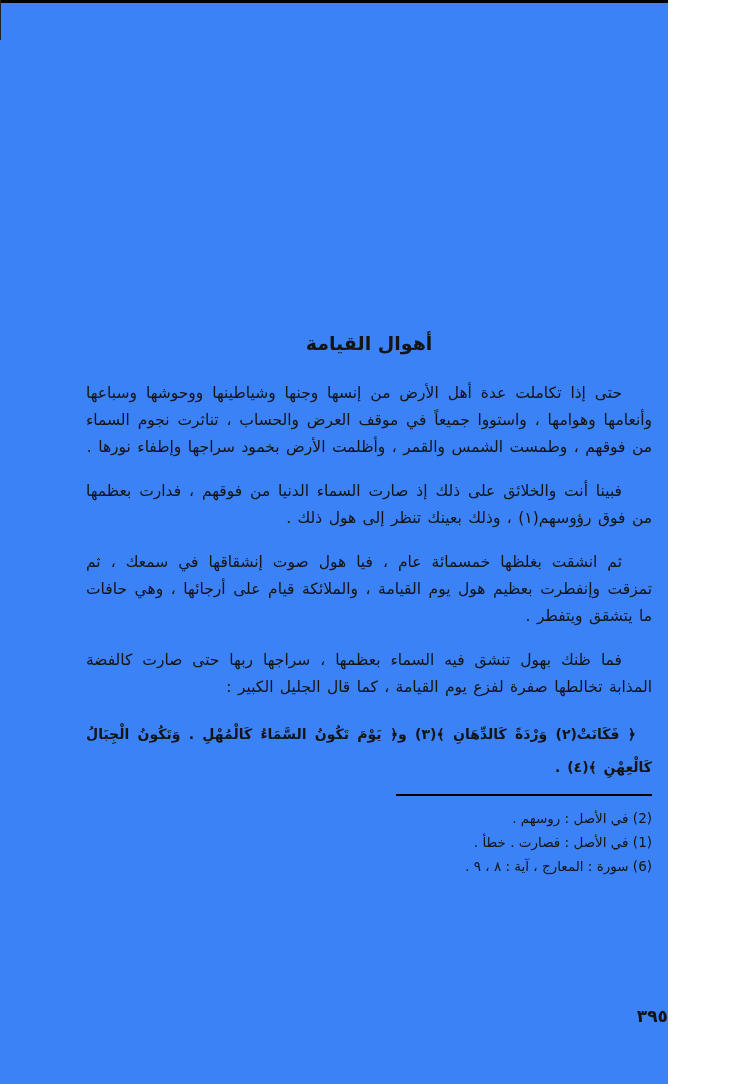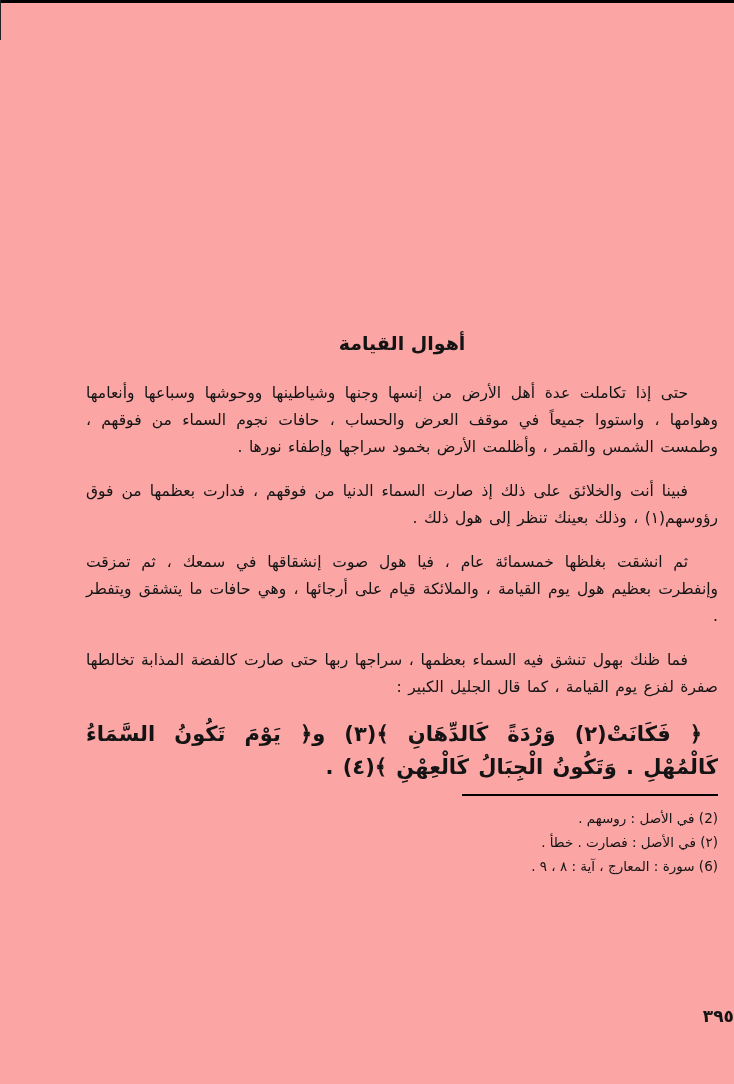--- a/index.html
+++ b/index.html
@@ -8,23 +8,23 @@
     width: 734px;
     height: 1084px;
     background: #ffffff;
     font-family: "DejaVu Sans", sans-serif;
     color: #141414;
     overflow: hidden;
   }
 
   .scan-page {
     position: relative;
-    width: 734px;
+    width: 668px;
     height: 1084px;
-    background: #fca5a5;
+    background: #3b82f6;
   }
 
   
   .edge-top {
     position: absolute;
     top: 0; left: 0;
     width: 100%; height: 3px;
     background: #000;
   }
   .edge-left {
@@ -53,21 +53,21 @@
   .para {
     font-size: 15.5px;
     line-height: 27px;
     text-align: justify;
     text-indent: 30px;
     margin-bottom: 17px;
     word-spacing: 1.5px;
   }
 
   .quote {
-    font-size: 21px;
+    font-size: 14px;
     font-weight: bold;
     line-height: 33px;
     text-align: justify;
     text-indent: 16px;
     margin-top: 2px;
     margin-bottom: 10px;
     word-spacing: 2px;
   }
 
   .footnote-rule {
@@ -101,35 +101,35 @@
 
 <div class="scan-page">
 
   <div class="edge-top"></div>
   <div class="edge-left"></div>
 
   <main class="text-block">
 
     <h1 class="title">أهوال القيامة</h1>
 
-    <p class="para">حتى إذا تكاملت عدة أهل الأرض من إنسها وجنها وشياطينها ووحوشها وسباعها وأنعامها وهوامها ، واستووا جميعاً في موقف العرض والحساب ، حافات نجوم السماء من فوقهم ، وطمست الشمس والقمر ، وأظلمت الأرض بخمود سراجها وإطفاء نورها .</p>
+    <p class="para">حتى إذا تكاملت عدة أهل الأرض من إنسها وجنها وشياطينها ووحوشها وسباعها وأنعامها وهوامها ، واستووا جميعاً في موقف العرض والحساب ، تناثرت نجوم السماء من فوقهم ، وطمست الشمس والقمر ، وأظلمت الأرض بخمود سراجها وإطفاء نورها .</p>
 
     <p class="para">فبينا أنت والخلائق على ذلك إذ صارت السماء الدنيا من فوقهم ، فدارت بعظمها من فوق رؤوسهم(١) ، وذلك بعينك تنظر إلى هول ذلك .</p>
 
     <p class="para">ثم انشقت بغلظها خمسمائة عام ، فيا هول صوت إنشقاقها في سمعك ، ثم تمزقت وإنفطرت بعظيم هول يوم القيامة ، والملائكة قيام على أرجائها ، وهي حافات ما يتشقق ويتفطر .</p>
 
     <p class="para">فما ظنك بهول تنشق فيه السماء بعظمها ، سراجها ربها حتى صارت كالفضة المذابة تخالطها صفرة لفزع يوم القيامة ، كما قال الجليل الكبير :</p>
 
     <p class="quote">﴿ فَكَانَتْ(٢) وَرْدَةً كَالدِّهَانِ ﴾(٣) و﴿ يَوْمَ تَكُونُ السَّمَاءُ كَالْمُهْلِ . وَتَكُونُ الْجِبَالُ كَالْعِهْنِ ﴾(٤) .</p>
 
     <div class="footnote-rule"></div>
 
     <section class="footnotes">
       <p class="footnote">(2) في الأصل : روسهم .</p>
-      <p class="footnote">(٢) في الأصل : فصارت . خطأ .</p>
+      <p class="footnote">(1) في الأصل : فصارت . خطأ .</p>
       <p class="footnote">(6) سورة : المعارج ، آية : ٨ ، ٩ .</p>
     </section>
 
   </main>
 
   <div class="page-number">٣٩٥</div>
 
 </div>
 
 </body></html>

